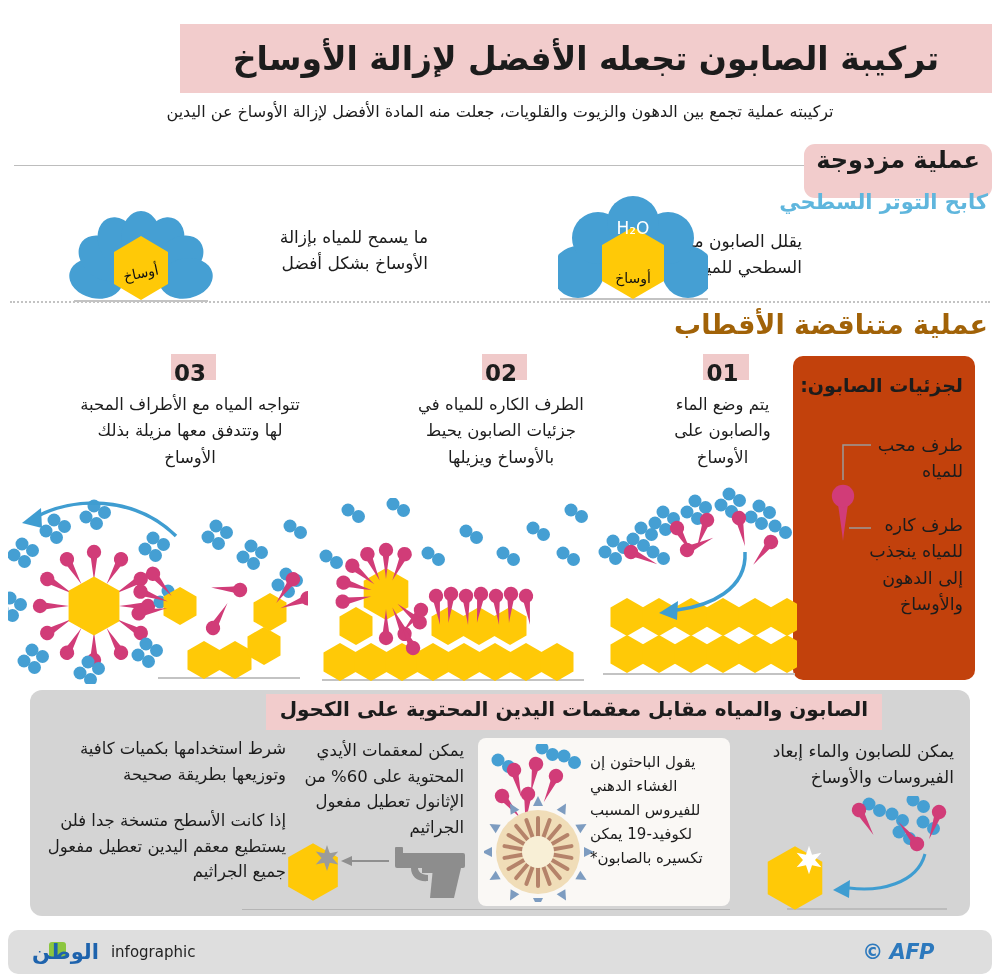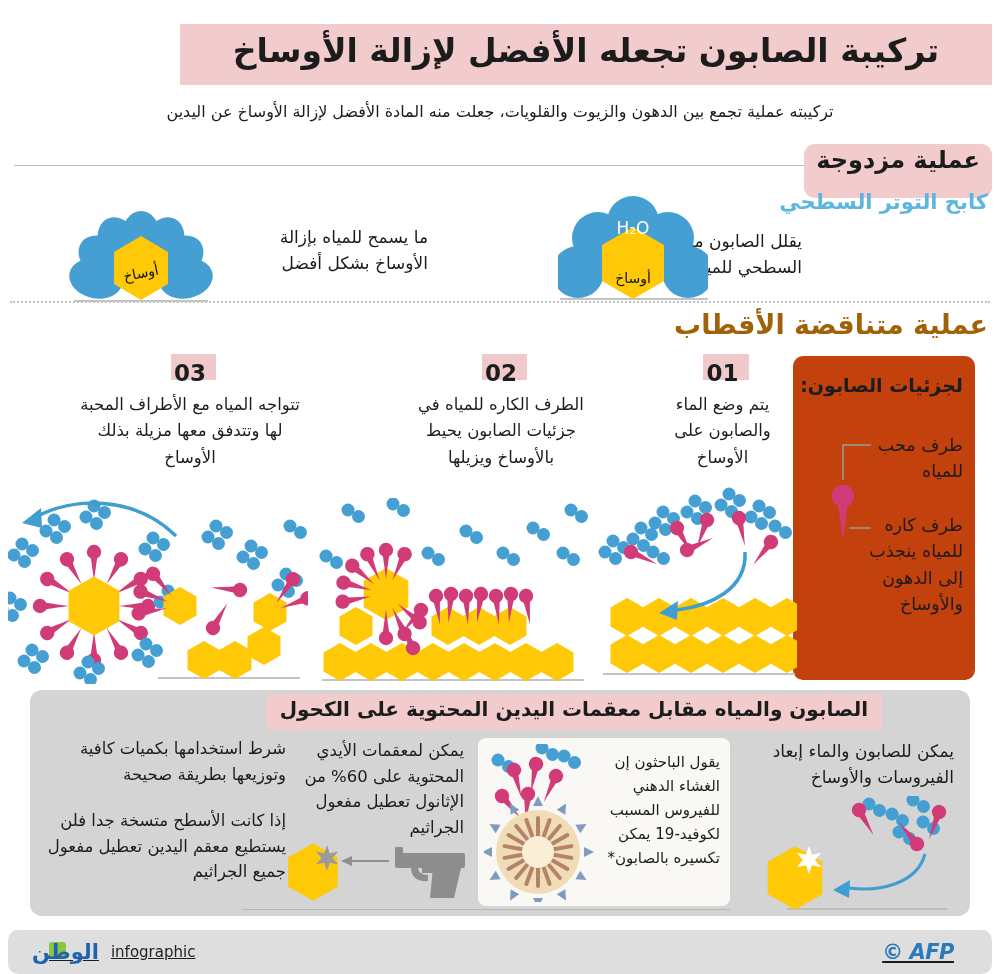--- a/index.html
+++ b/index.html
@@ -2,21 +2,21 @@
 <html dir="rtl" lang="ar"><head>
 <meta charset="utf-8">
 <style>
   * { margin:0; padding:0; box-sizing:border-box; }
   body { font-family:"DejaVu Sans", sans-serif; background:#ffffff; color:#1c1c1c; }
   .page { position:relative; width:1000px; height:974px; background:#fff; overflow:hidden; direction:rtl; }
   svg text { font-family:"DejaVu Sans", sans-serif; }
 
   
   .title-box { position:absolute; top:24px; right:8px; width:812px; background:#f2cccc;
-               text-align:center; font-size:33px; font-weight:bold; padding:6px 6px 14px; line-height:1.25; }
+               text-align:center; font-size:33px; font-weight:bold; padding:14px 6px 14px; line-height:1.25; }
   .subtitle { position:absolute; top:102px; right:10px; left:10px; text-align:center; font-size:16px; }
 
   
   .sec1-head { position:absolute; top:144px; right:8px; background:#f2cccc; font-size:24px;
                font-weight:bold; padding:2px 12px 24px;border-radius:11px; }
   .sec1-line { position:absolute; top:165px; left:14px; right:196px; border-top:1.5px solid #bdbdbd; }
   .blue-head { position:absolute; top:190px; right:12px; color:#5fb6dd; font-size:21px; font-weight:bold; }
   .txt { position:absolute; text-align:right; line-height:1.55; }
   .dual-right-text { top:228px; right:198px; width:215px; font-size:17px; }
   .dual-left-text  { top:224px; left:238px; width:190px; font-size:17px; }
@@ -45,31 +45,31 @@
   .illus03 { position:absolute; top:486px; left:8px; width:300px; height:198px; }
 
   
   .cmp { position:absolute; top:690px; left:30px; right:30px; height:226px; background:#d4d4d4; border-radius:12px; }
   .cmp-title { position:absolute; top:4px; right:88px; background:#f2cccc; padding:3px 14px 9px;
                font-size:20px; font-weight:bold; white-space:nowrap; }
   .cmp-right-text { top:48px; right:16px; width:200px; font-size:17px; }
   .cmp-soap-svg { position:absolute; top:106px; right:18px; width:205px; height:116px; }
   .cmp-white { position:absolute; top:48px; right:240px; width:252px; height:168px; background:#faf8f5; border-radius:8px; }
   .virus-svg { position:absolute; top:6px; left:6px; width:112px; height:158px; }
-  .virus-text { position:absolute; top:12px; right:10px; width:130px; font-size:15px; text-align:right; line-height:1.6; }
+  .virus-text { position:absolute; top:12px; right:10px; width:130px; font-size:15px; text-align:left; line-height:1.6; }
   .cmp-san-text { top:48px; right:506px; width:182px; font-size:16.5px; }
   .cmp-san-svg { position:absolute; top:148px; right:498px; width:195px; height:66px; }
   .cmp-left-1 { top:46px; left:14px; width:242px; font-size:16.5px; }
   .cmp-left-2 { top:118px; left:14px; width:242px; font-size:16.5px; }
   .cmp-underline { position:absolute; top:219px; left:212px; width:488px; border-top:1.5px solid #b5b5b5; }
 
   
   .footer { position:absolute; bottom:0; left:8px; right:8px; height:44px; background:#dedede;
             border-radius:10px; direction:ltr; display:flex; align-items:center;
-            justify-content:space-between; padding:0 38px 0 24px;text-decoration:underline; }
+            justify-content:space-between; padding:0 58px 0 24px; }
   .brand-wrap { display:flex; align-items:center; gap:12px; }
   .brand { position:relative; }
   .brand-green { position:absolute; left:17px; top:2px; width:17px; height:17px; background:#8cc63f; border-radius:3px; }
   .brand-text { position:relative; color:#1e63ad; font-weight:bold; font-size:21px; }
   .info-label { font-size:15px; color:#222; }
   .afp { font-style:italic; font-weight:bold; color:#2d79bd; font-size:21px; letter-spacing:-0.5px; }
 </style>
 </head>
 <body>
 

